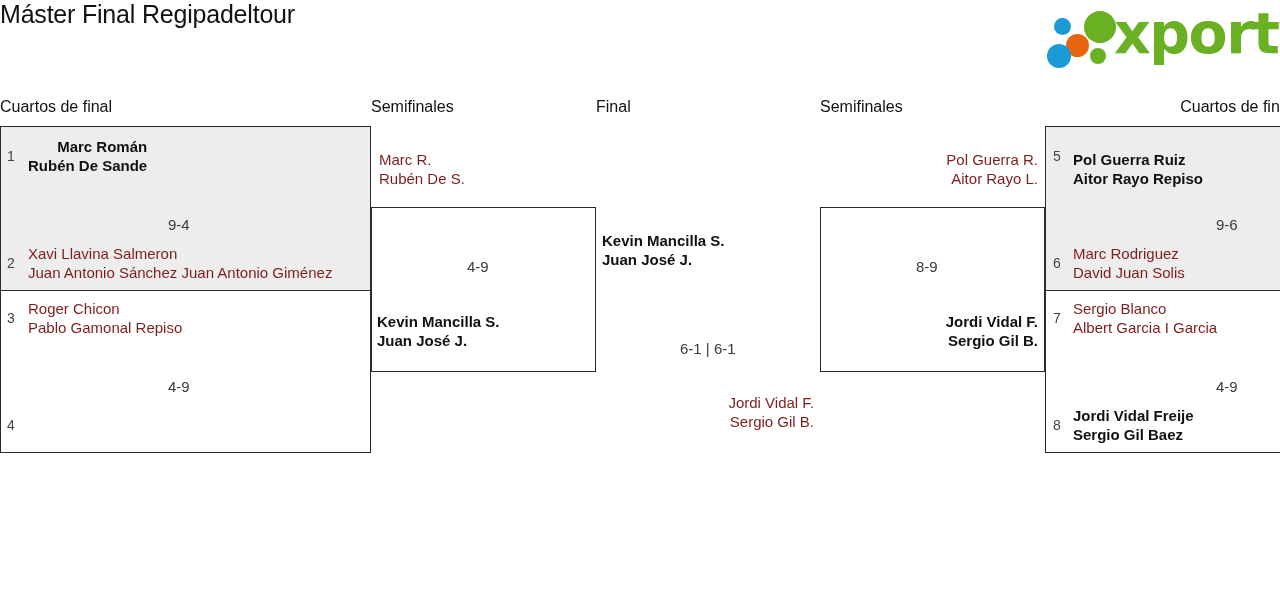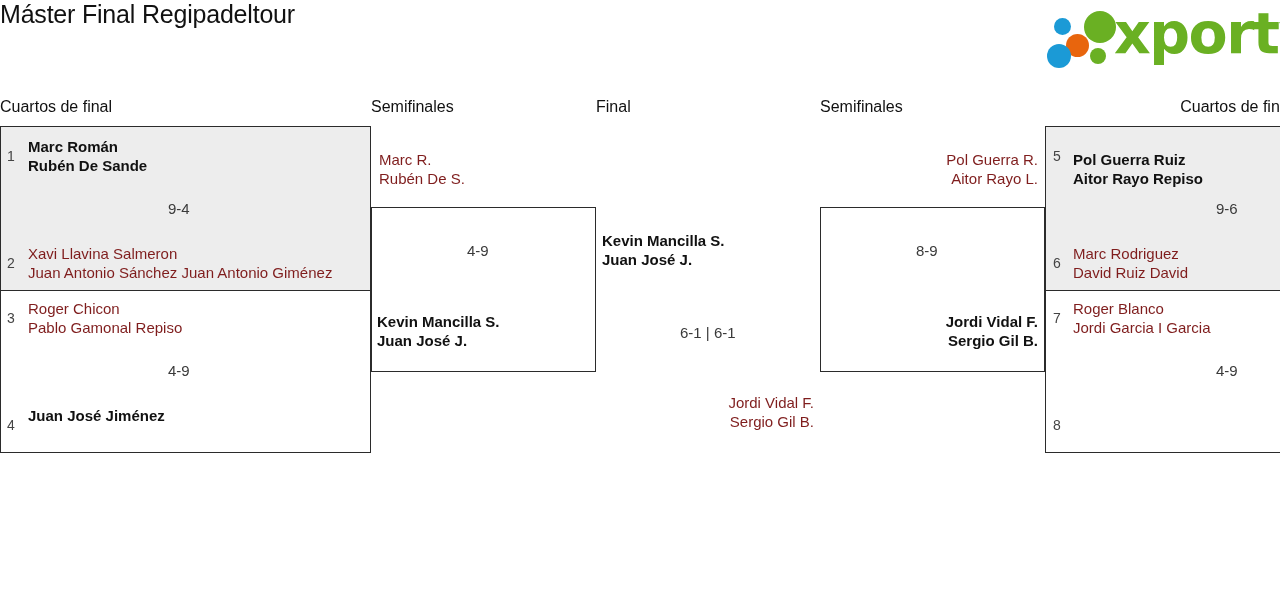--- a/index.html
+++ b/index.html
@@ -129,20 +129,21 @@
     text-align: center;
   }
 
   .score {
     position: absolute;
     font-size: 15px;
     line-height: 19px;
     color: #3a3a3a;
     font-weight: 400;
     white-space: nowrap;
+    margin-top: 16px;
   }
 </style>
 </head>
 <body>
 
 <div id="page-title">
   <span class="tline">Máster Final Regipadeltour</span>
 </div>
 
 <div id="brand-logo">
@@ -159,41 +160,40 @@
 <div class="round-header" id="round-qf-left">Cuartos de final</div>
 <div class="round-header" id="round-sf-left">Semifinales</div>
 <div class="round-header" id="round-final">Final</div>
 <div class="round-header" id="round-sf-right">Semifinales</div>
 <div class="round-header" id="round-qf-right">Cuartos de fin</div>
 
 <div id="bracket">
 
   <div class="match-box shaded" style="left:0px; top:126px; width:371px; height:165px;"></div>
   <div class="seed" style="left:2px; top:147px;">1</div>
-  <div class="team winner" style="left:28px; top:137px;">
+  <div class="team winner" style="left:28px; top:137px;text-align:right;">
     <span class="ln">Marc Román</span>
     <span class="ln">Rubén De Sande</span>
   </div>
   <div class="score" style="left:168px; top:199px;">9-4</div>
   <div class="seed" style="left:2px; top:254px;">2</div>
   <div class="team loser" style="left:28px; top:244px;">
     <span class="ln">Xavi Llavina Salmeron</span>
     <span class="ln">Juan Antonio Sánchez Juan Antonio Giménez</span>
   </div>
 
   <div class="match-box" style="left:0px; top:290px; width:371px; height:163px;"></div>
   <div class="seed" style="left:2px; top:309px;">3</div>
   <div class="team loser" style="left:28px; top:299px;">
     <span class="ln">Roger Chicon</span>
     <span class="ln">Pablo Gamonal Repiso</span>
   </div>
   <div class="score" style="left:168px; top:361px;">4-9</div>
   <div class="seed" style="left:2px; top:416px;">4</div>
   <div class="team winner" style="left:28px; top:406px;">
-    <span class="ln">Juan José Jiménez</span>
   </div>
 
   <div class="sf-box" style="left:371px; top:207px; width:225px; height:165px;"></div>
   <div class="team loser" style="left:379px; top:150px;">
     <span class="ln">Marc R.</span>
     <span class="ln">Rubén De S.</span>
   </div>
   <div class="score" style="left:467px; top:241px;">4-9</div>
   <div class="team winner" style="left:377px; top:312px;">
     <span class="ln">Kevin Mancilla S.</span>
@@ -224,25 +224,29 @@
   <div class="match-box shaded" style="left:1045px; top:126px; width:340px; height:165px;"></div>
   <div class="seed" style="left:1048px; top:147px;">5</div>
   <div class="team winner" style="left:1073px; top:150px;">
     <span class="ln">Pol Guerra Ruiz</span>
     <span class="ln">Aitor Rayo Repiso</span>
   </div>
   <div class="score" style="left:1216px; top:199px;">9-6</div>
   <div class="seed" style="left:1048px; top:254px;">6</div>
   <div class="team loser" style="left:1073px; top:244px;">
     <span class="ln">Marc Rodriguez</span>
-    <span class="ln">David Ruiz David</span>
+    <span class="ln">David Juan Solis</span>
   </div>
 
   <div class="match-box" style="left:1045px; top:290px; width:340px; height:163px;"></div>
   <div class="seed" style="left:1048px; top:309px;">7</div>
   <div class="team loser" style="left:1073px; top:299px;">
-    <span class="ln">Roger Blanco</span>
-    <span class="ln">Jordi Garcia I Garcia</span>
+    <span class="ln">Sergio Blanco</span>
+    <span class="ln">Albert Garcia I Garcia</span>
   </div>
   <div class="score" style="left:1216px; top:361px;">4-9</div>
   <div class="seed" style="left:1048px; top:416px;">8</div>
+  <div class="team winner" style="left:1073px; top:406px;">
+    <span class="ln">Jordi Vidal Freije</span>
+    <span class="ln">Sergio Gil Baez</span>
+  </div>
 
 </div>
 
 </body></html>

